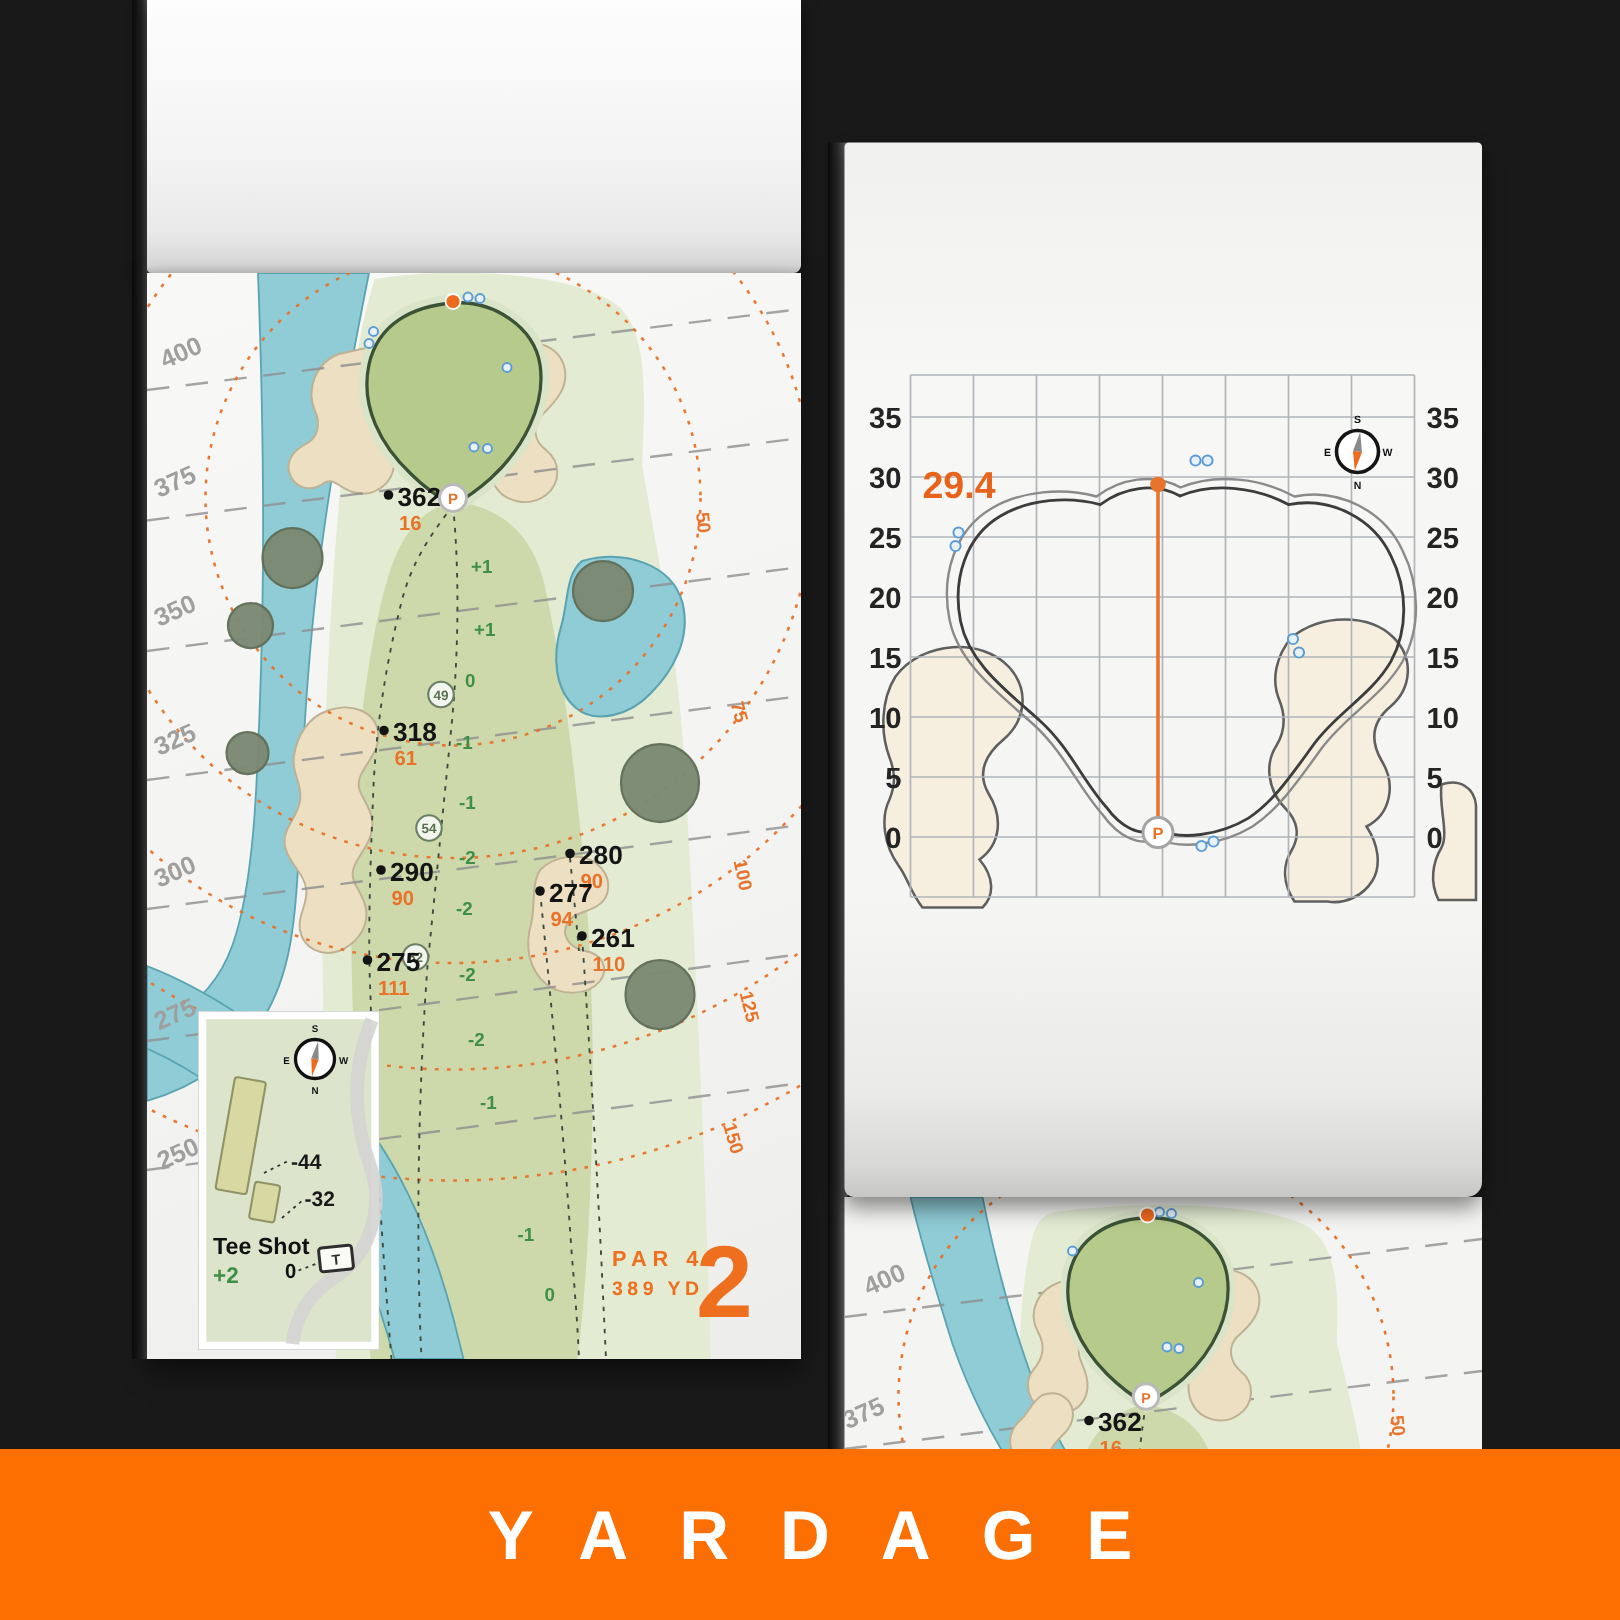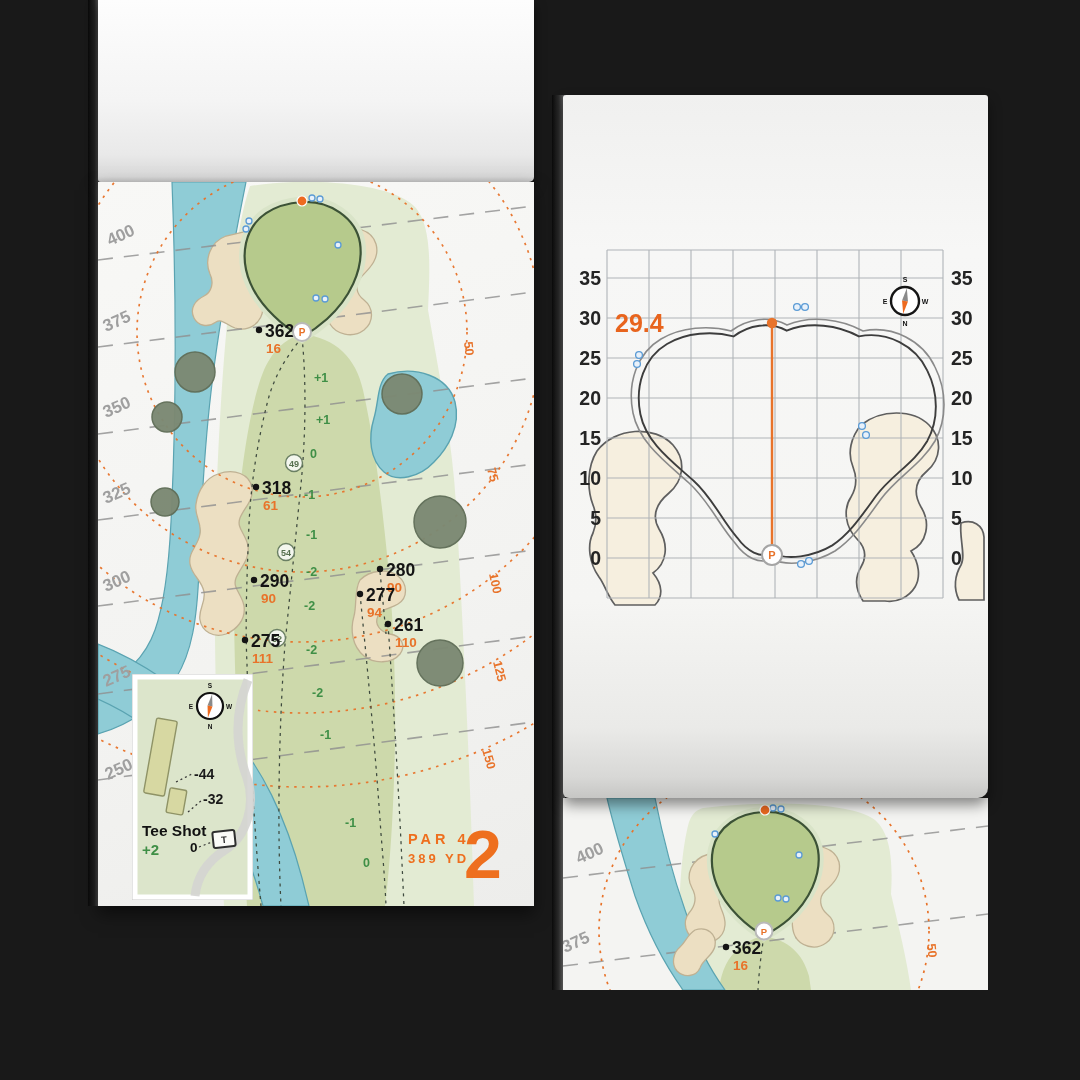--- a/index.html
+++ b/index.html
@@ -376,14 +376,17 @@
           <polygon points="339,206 345,206 342,219" fill="#ed6a1f" transform="rotate(8 342 206)"></polygon>
           <text x="342" y="187" text-anchor="middle" font-size="7" font-weight="700" fill="#111">S</text>
           <text x="342" y="231" text-anchor="middle" font-size="7" font-weight="700" fill="#111">N</text>
           <text x="362" y="209" text-anchor="middle" font-size="7" font-weight="700" fill="#111">W</text>
           <text x="322" y="209" text-anchor="middle" font-size="7" font-weight="700" fill="#111">E</text>
         </g>
       </svg>
     </div>
   </div>
 
+  <div class="banner">
+    <span>YARDAGE</span>
+  </div>
 
 </div>
 
 </body></html>

